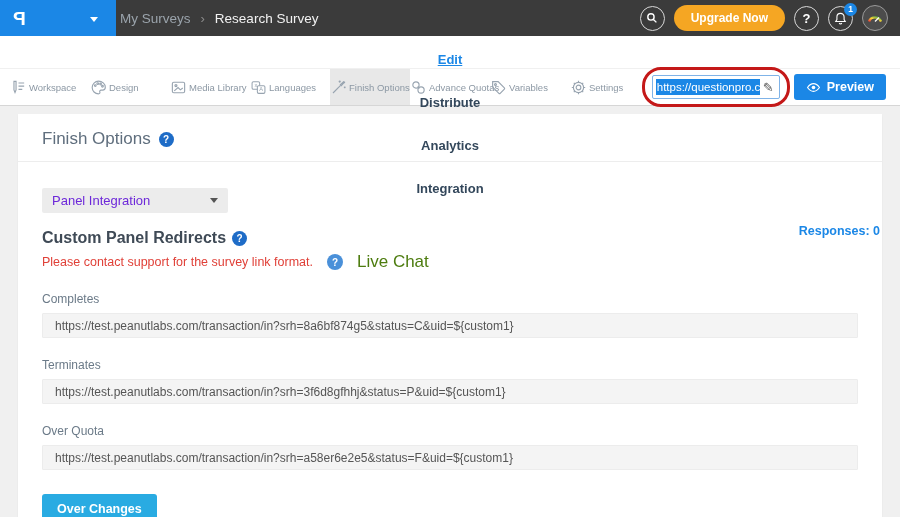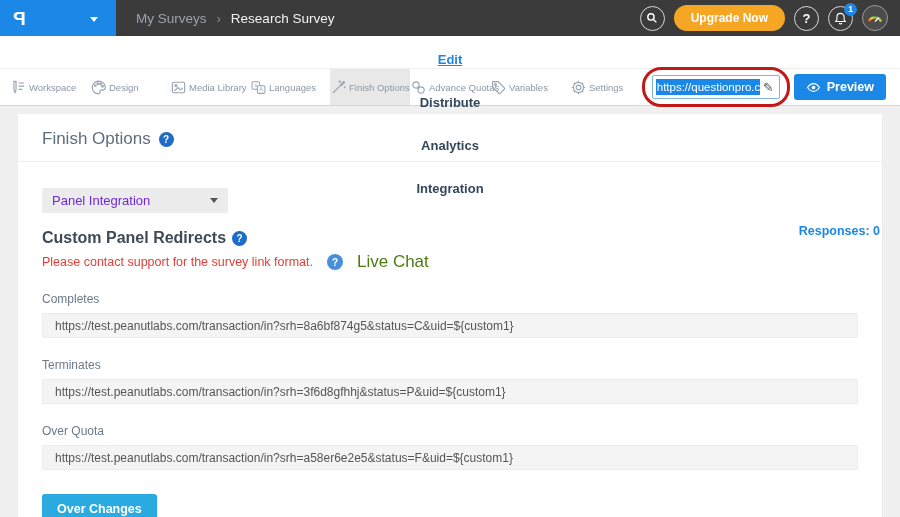--- a/index.html
+++ b/index.html
@@ -13,21 +13,21 @@
 
   
   .header { height:36px; background:#3b3b3b; display:flex; align-items:stretch; }
   .logo-area {
     width:116px; background:#1b87e6; color:#fff;
     display:flex; align-items:center; padding-left:13px; gap:7px; cursor:pointer;
   }
   .logo-p { font-weight:bold; font-size:19px; line-height:1; transform:scaleX(-1); display:inline-block; }
   .logo-label { font-size:14px;margin-top:48px; }
   .caret-down { width:0; height:0; border-left:4px solid transparent; border-right:4px solid transparent; border-top:5px solid #fff; margin-top:2px; }
-  .breadcrumb { display:flex; align-items:center; gap:10px; margin-left:20px; font-size:13.5px; }
+  .breadcrumb { display:flex; align-items:center; gap:10px; margin-left:4px; font-size:13.5px; }
   .crumb-parent { color:#9aa3ab; }
   .crumb-sep { color:#8a8a8a; font-size:13px; }
   .crumb-current { color:#f2f2f2; }
   .header-right { margin-left:auto; display:flex; align-items:center; gap:9px; padding-right:12px; }
   .circle-btn {
     width:25px; height:25px; border:1.5px solid #d8d8d8; border-radius:50%;
     display:flex; align-items:center; justify-content:center; color:#fff; cursor:pointer;
     font-size:13px; font-weight:bold; position:relative; background:transparent;
   }
   .upgrade-btn {

